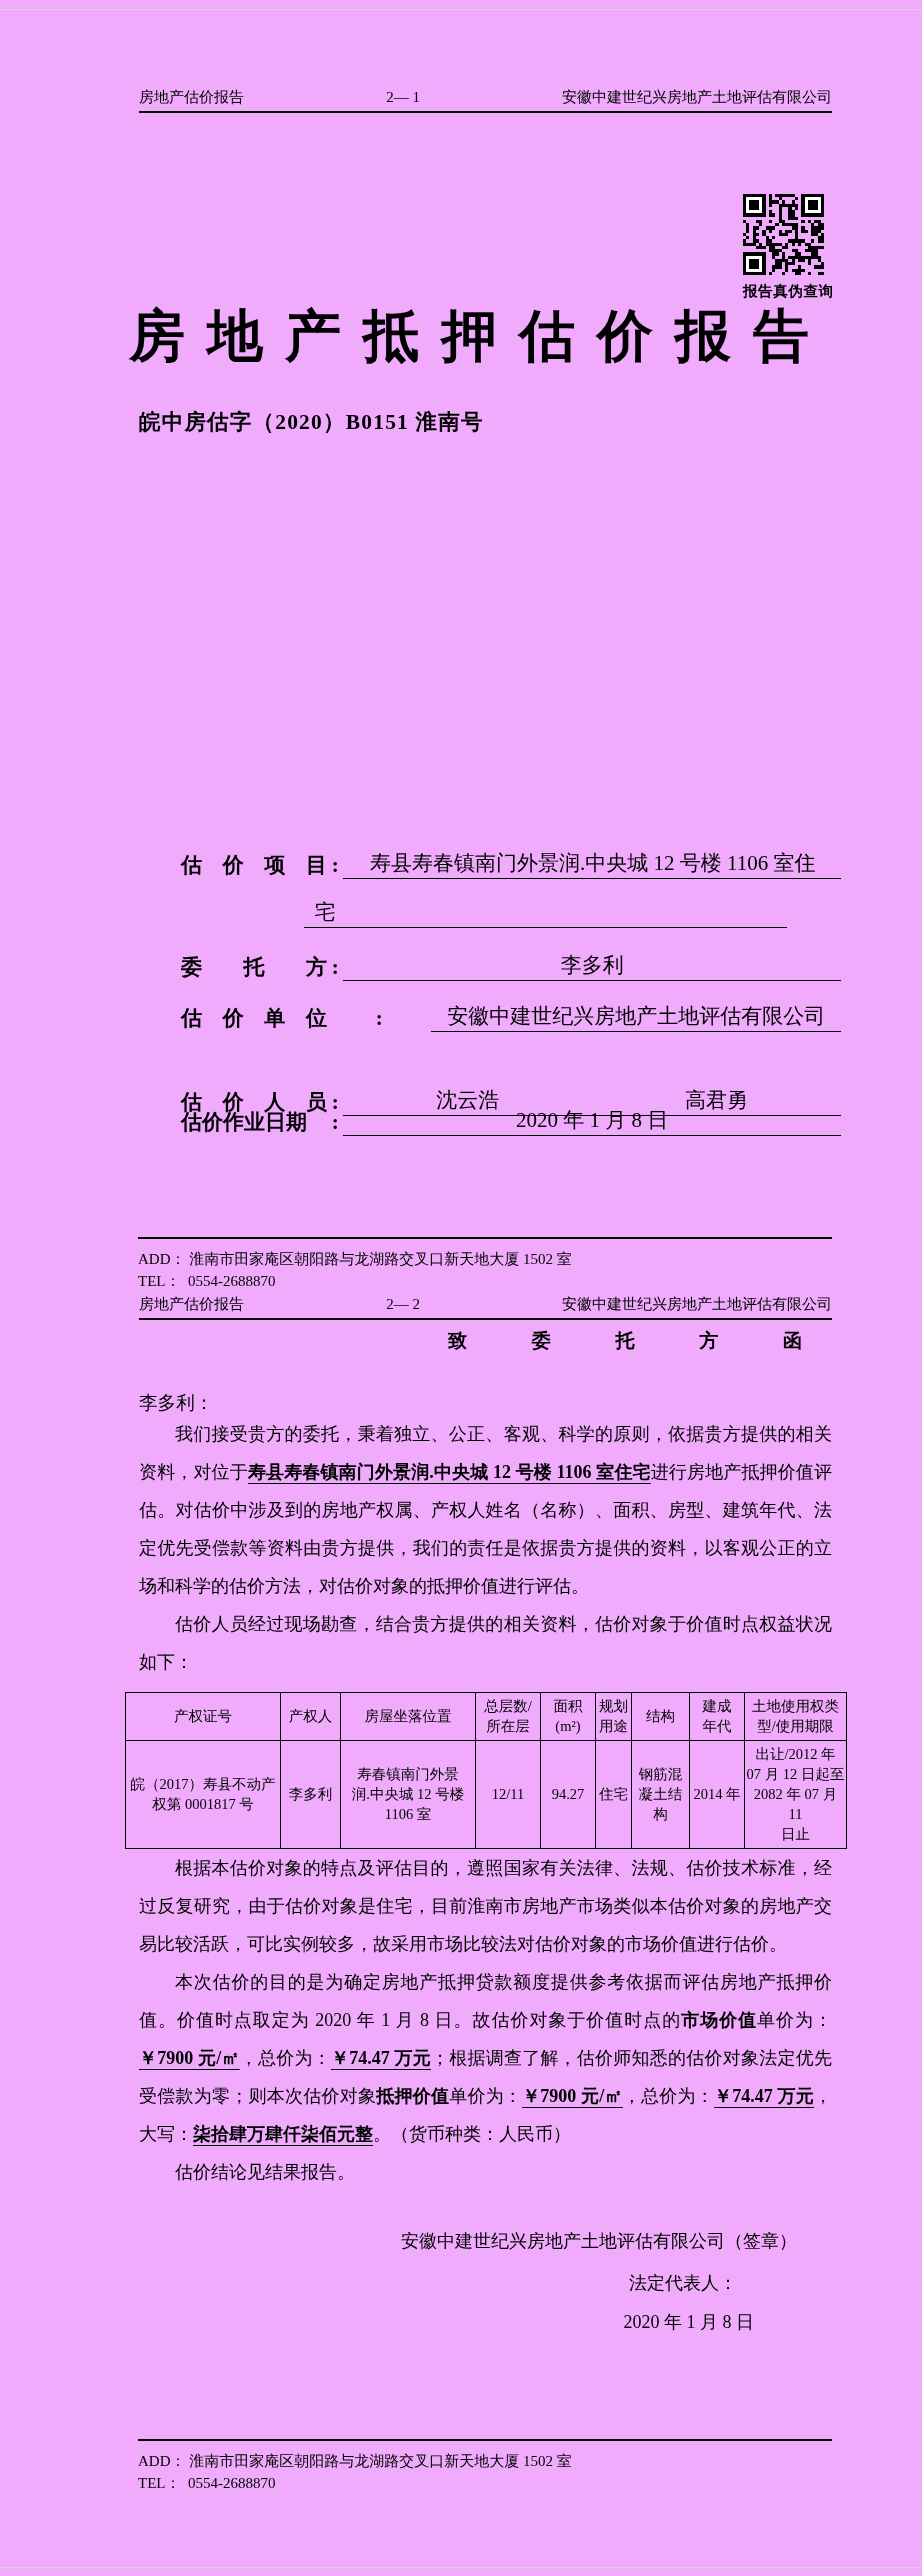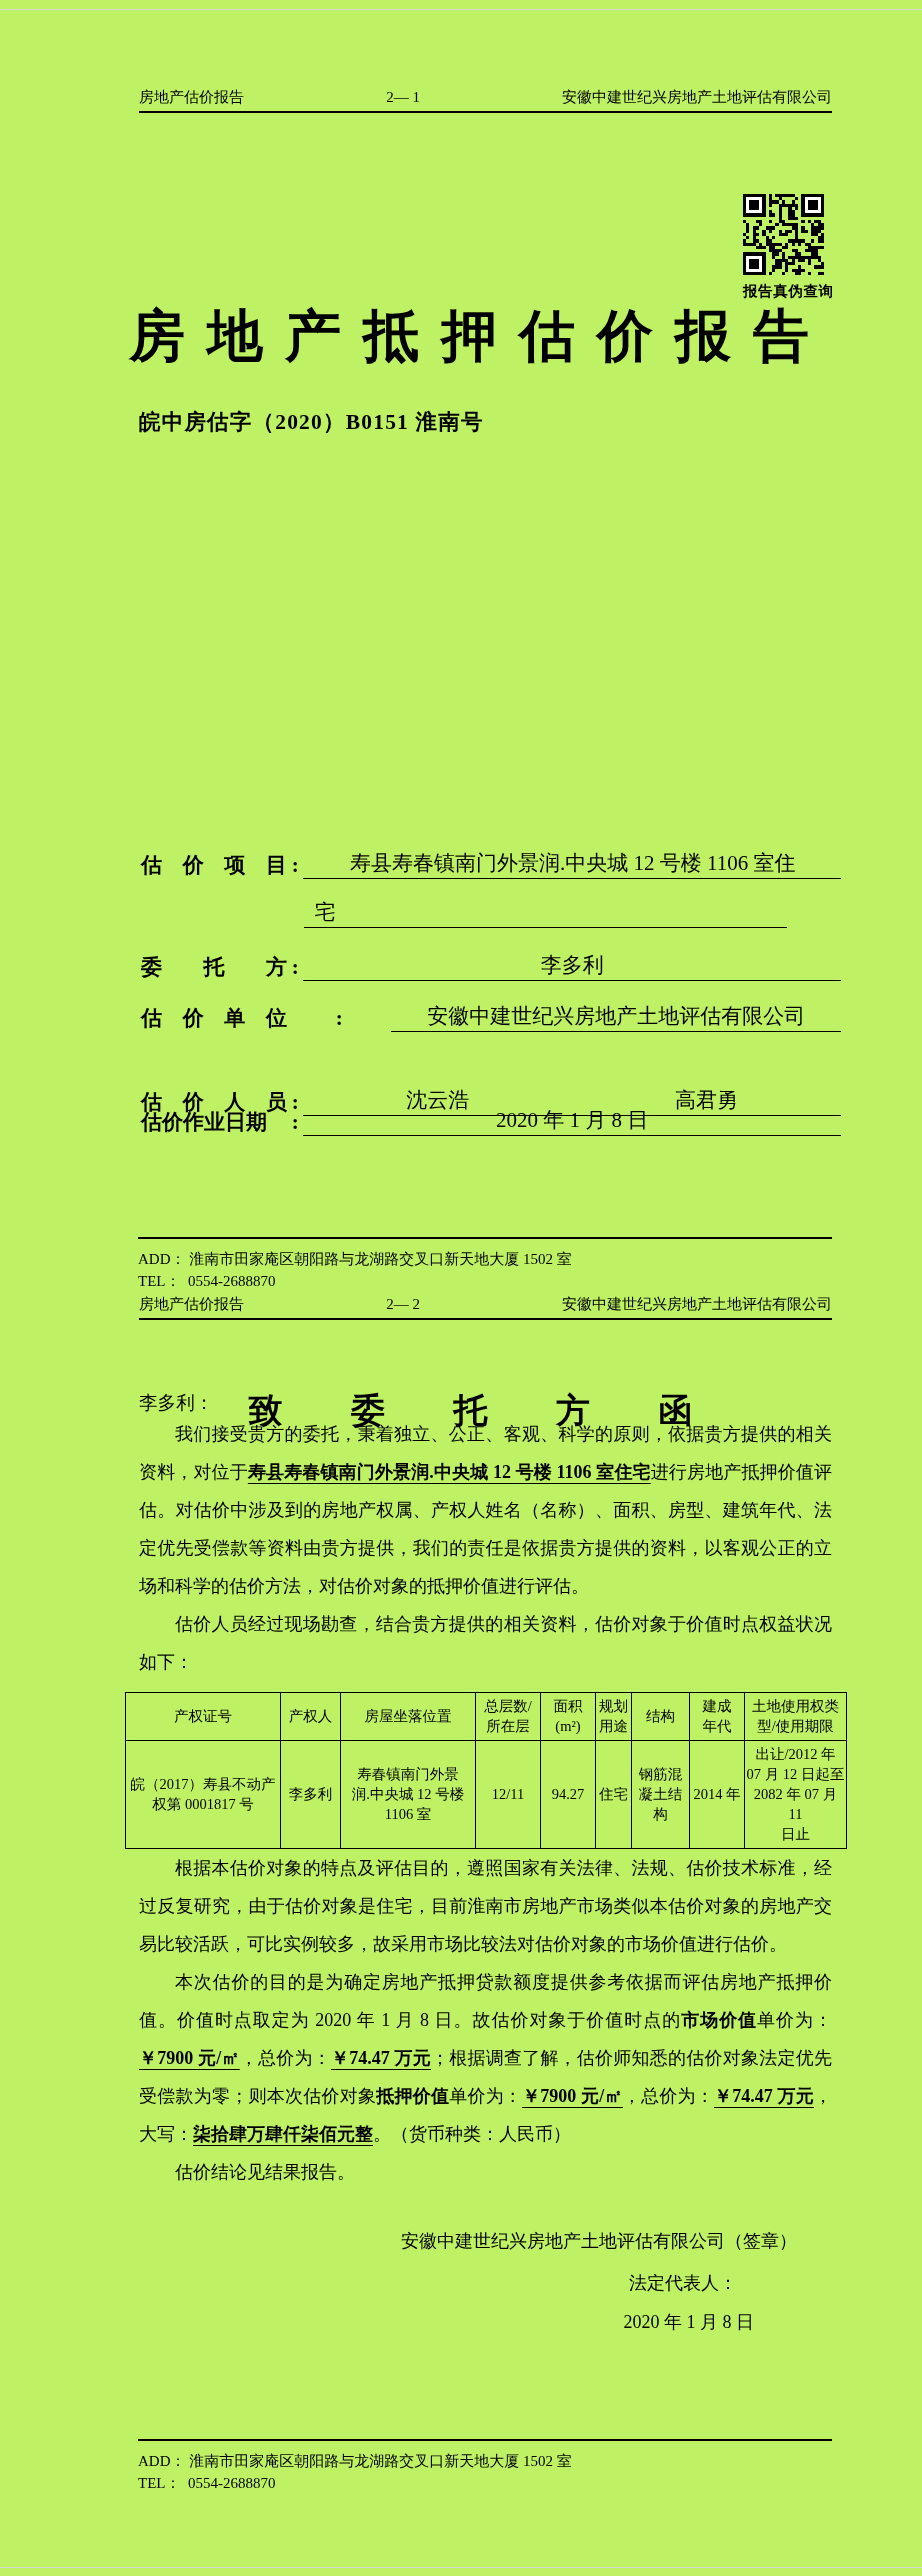--- a/index.html
+++ b/index.html
@@ -1,20 +1,20 @@
 <!DOCTYPE html>
 <html style="font-size:9.3px"><head>
 <meta charset="utf-8">
 <style>
   html,body{margin:0;padding:0;background:#ffffff;}
   .page{
     position:relative;
     width:922px;
     height:2576px;
-    background:#bef264;
+    background:#f0abfc;
     color:#000;
     font-family:"Liberation Serif","DejaVu Serif",serif;
     overflow:hidden;
   }
   .scan-edge{position:absolute;left:0;width:100%;border-top:1.2px solid #d6d6d6;}
   
   .run-header{
     position:absolute;left:139px;width:693px;
     display:flex;justify-content:space-between;align-items:flex-end;
     font-size:15px;line-height:18.6px;
@@ -36,32 +36,32 @@
     font-size:56px;font-weight:bold;text-align:right;
     letter-spacing:22px;margin-right:-22px;white-space:nowrap;
   }
   .doc-number{
     position:absolute;top:407px;left:139px;width:693px;
     font-size:21.5px;font-weight:bold;letter-spacing:1.2px;
   }
   
   .field-row{position:absolute;left:141px;width:700px;display:flex;align-items:flex-end;}
   .field-label{width:146px;font-size:21px;font-weight:bold;line-height:25.6px;
-    text-align:justify;text-align-last:justify;}
+    text-align:justify;text-align-last:justify;margin-left:40px;}
   .field-colon{width:16.3px;font-size:21px;font-weight:bold;line-height:25.6px;text-align:center;}
   .field-value{flex:1;font-size:21px;line-height:25.6px;padding-bottom:1.2px;
     border-bottom:1.7px solid #000;text-align:center;}
   .field-value.left{text-align:center;padding-left:1.2px;}
   .field-value.names{display:flex;justify-content:space-around;margin-top:31px;}
   .cont-line{position:absolute;left:304px;width:472px;font-size:21px;line-height:25.6px;
     padding-bottom:1.2px;border-bottom:1.7px solid #000;padding-left:10.5px;}
   
   .letter-title{
-    position:absolute;top:1388px;left:139px;width:693px;
-    font-size:34px;font-weight:bold;text-align:center;
+    position:absolute;top:1328px;left:139px;width:693px;
+    font-size:19px;font-weight:bold;text-align:right;
     letter-spacing:30px;margin-right:-30px;white-space:nowrap;
   }
   .salutation{position:absolute;top:1390px;left:139px;font-size:18.6px;}
   .body-flow{
     position:absolute;top:1415px;left:139px;width:693px;
     font-size:18px;line-height:38px;text-align:justify;
   }
   .body-flow p{margin:0;text-indent:2em;}
   .seg-b{font-weight:bold;}
   .seg-u{text-decoration:underline;text-decoration-thickness:1.2px;text-underline-offset:5.2px;}

